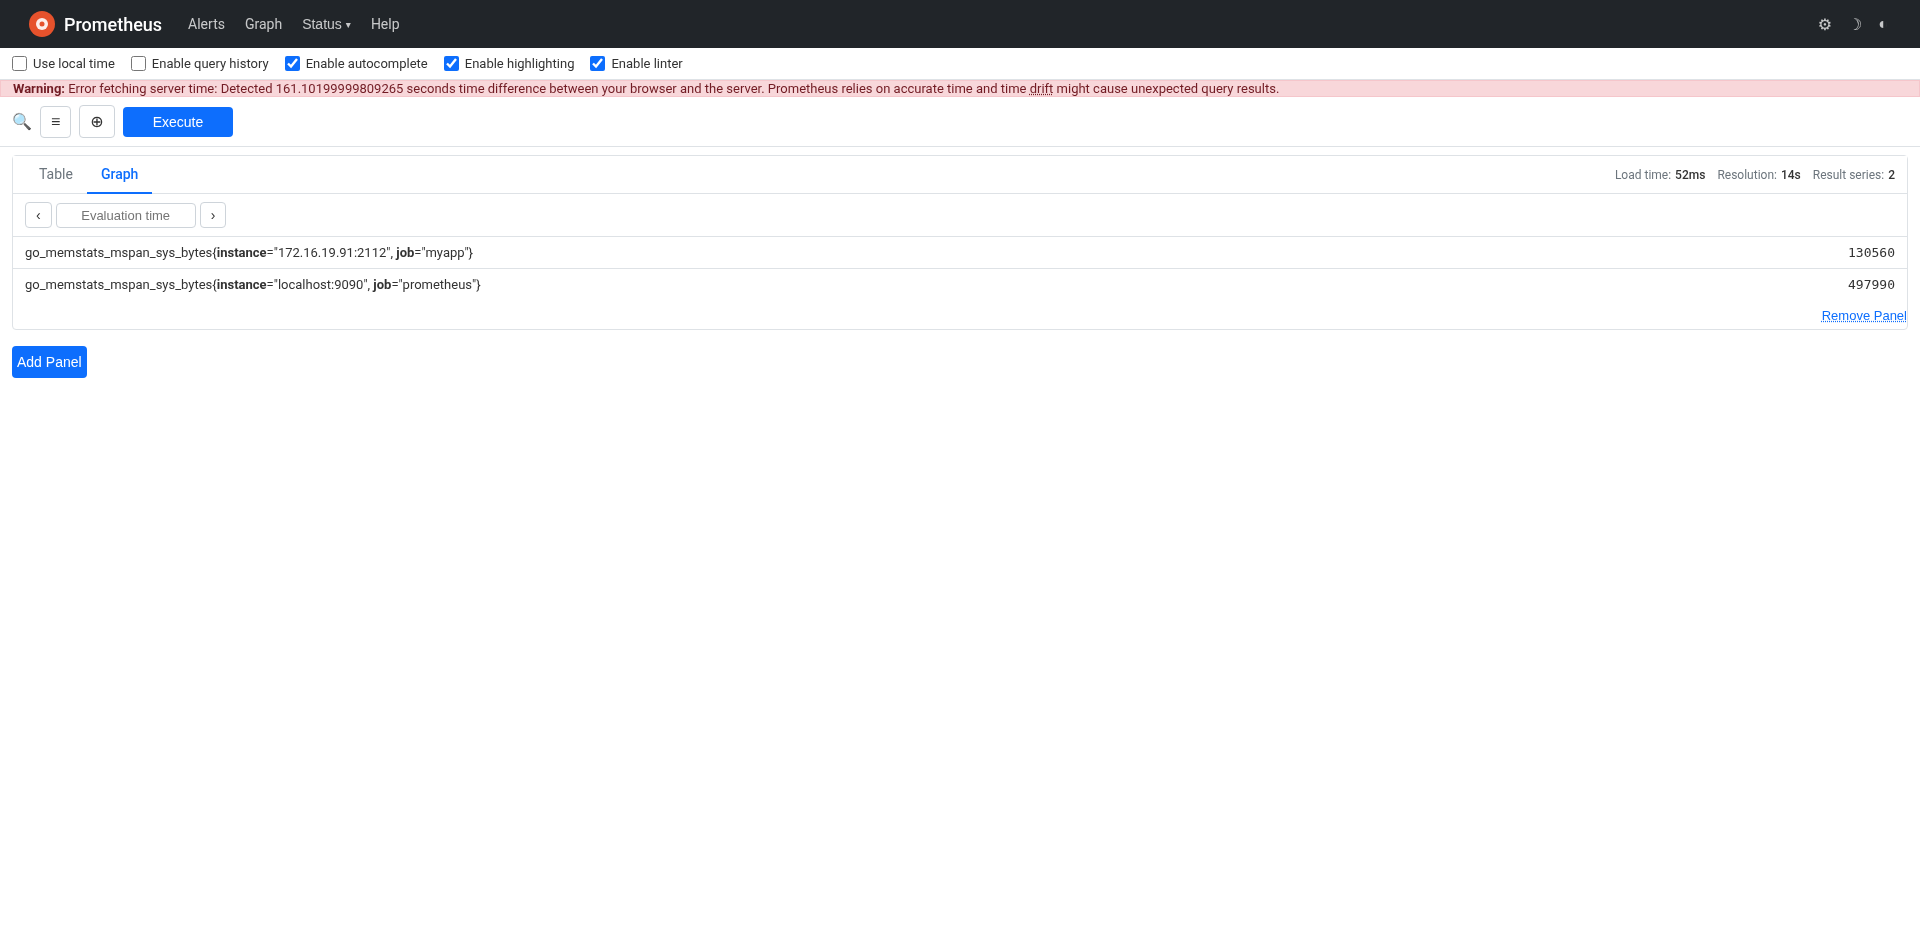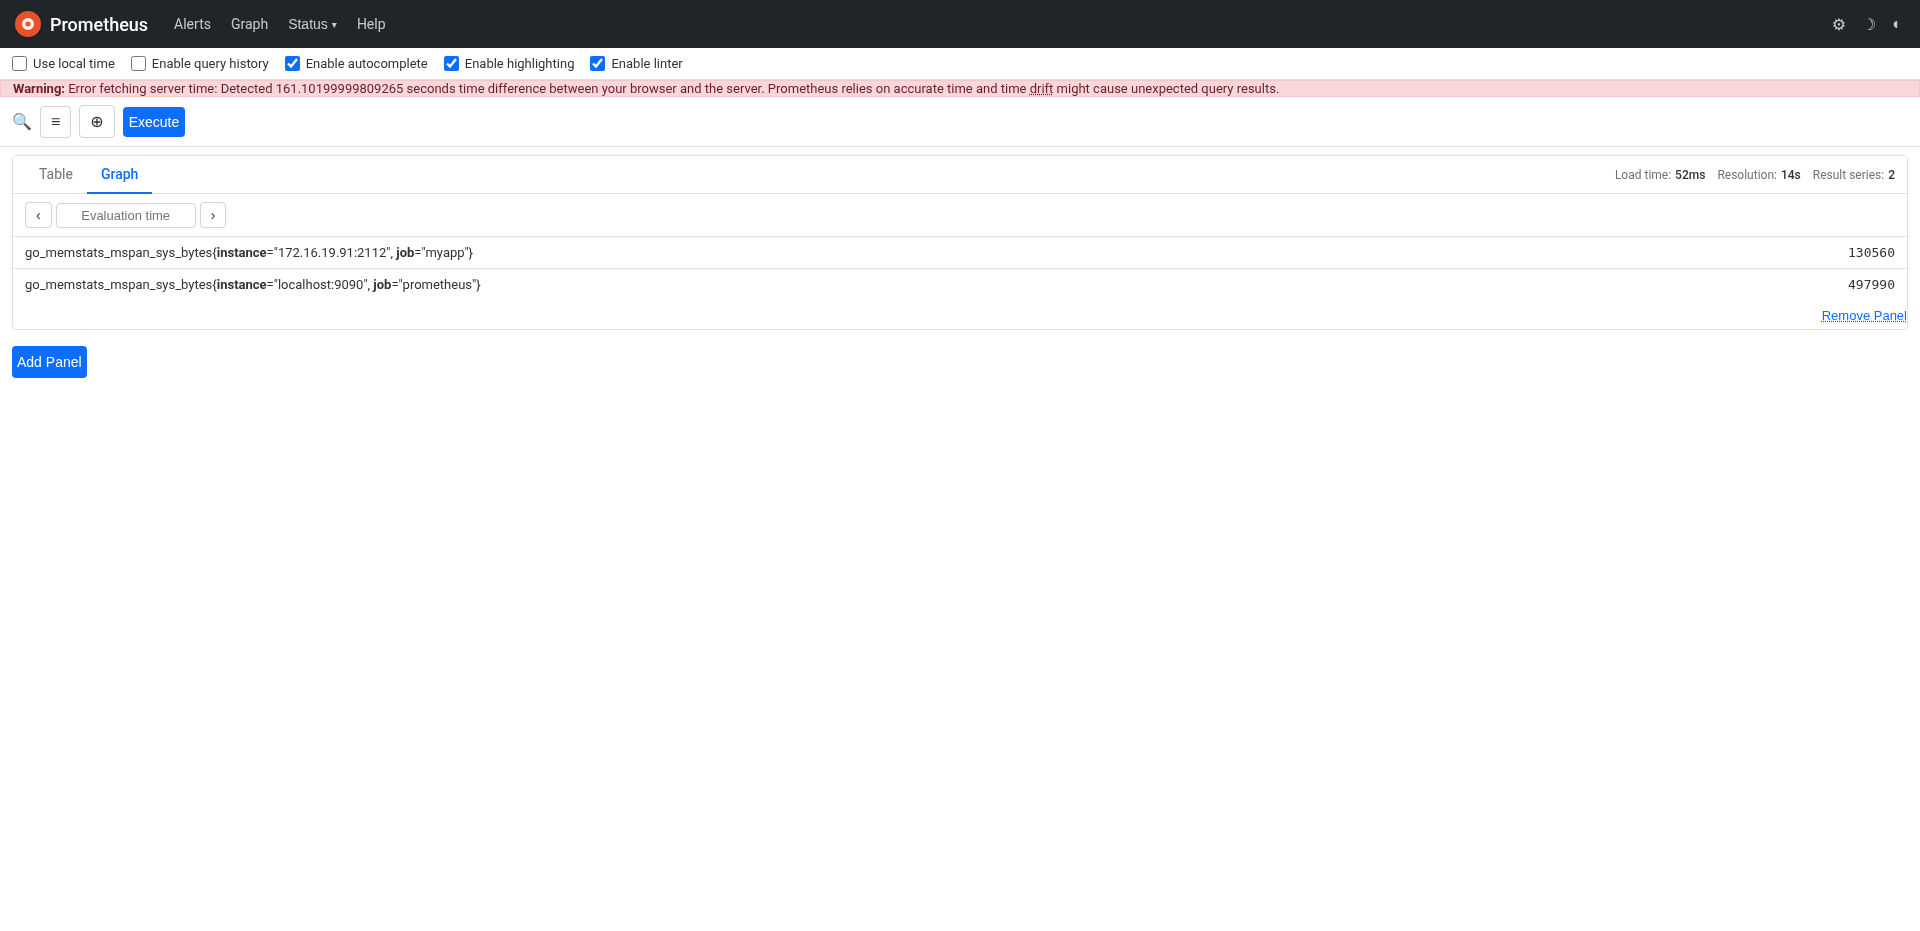--- a/index.html
+++ b/index.html
@@ -4,21 +4,21 @@
   <style>
     * { box-sizing: border-box; margin: 0; padding: 0; }
     body { font-family: -apple-system, BlinkMacSystemFont, 'Segoe UI', Roboto, sans-serif; font-size: 14px; background: #fff; color: #333; }
 
     
     .navbar {
       background: #212529;
       color: #fff;
       display: flex;
       align-items: center;
-      padding: 0 14px;
+      padding: 0 28px;
       height: 48px;
       gap: 16px;
     }
     .navbar-brand {
       display: flex;
       align-items: center;
       gap: 8px;
       font-size: 18px;
       font-weight: 500;
       color: #fff;
@@ -139,21 +139,21 @@
       font-size: 16px;
       color: #333;
     }
     .execute-btn {
       background: #0d6efd;
       border: none;
       border-radius: 4px;
       color: #fff;
       font-size: 14px;
       font-weight: 500;
-      padding: 7px 6px;
+      padding: 7px 30px;
       cursor: pointer;
     }
 
     
     .panel {
       margin: 0 12px;
       border: 1px solid #dee2e6;
       border-radius: 4px;
       margin-top: 8px;
     }

